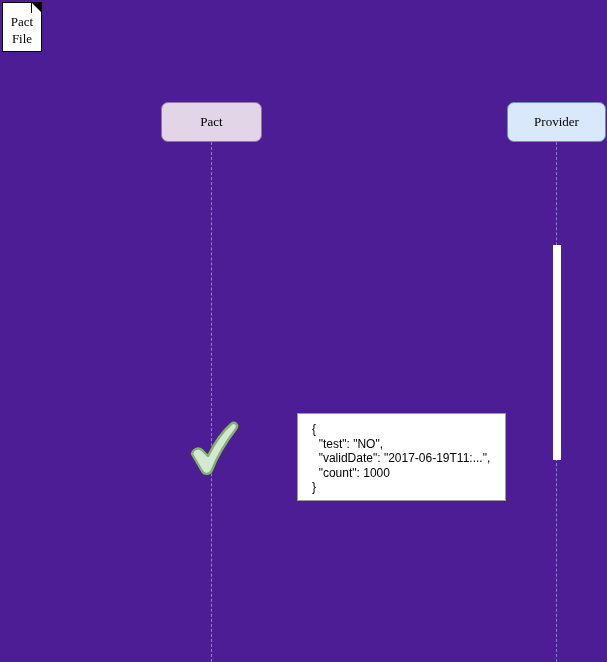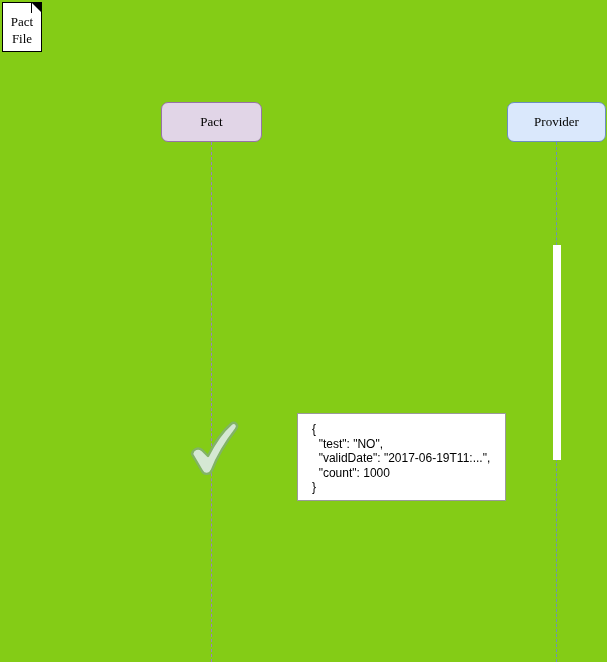--- a/index.html
+++ b/index.html
@@ -4,21 +4,21 @@
 <style>
   html, body {
     margin: 0;
     padding: 0;
     background: #000000;
   }
   #canvas {
     position: relative;
     width: 607px;
     height: 662px;
-    background: #84cc16;
+    background: #4c1d95;
     overflow: hidden;
     font-family: "Liberation Serif", "DejaVu Serif", serif;
   }
 
   
   .note {
     position: absolute;
     left: 2px;
     top: 2px;
     width: 40px;

